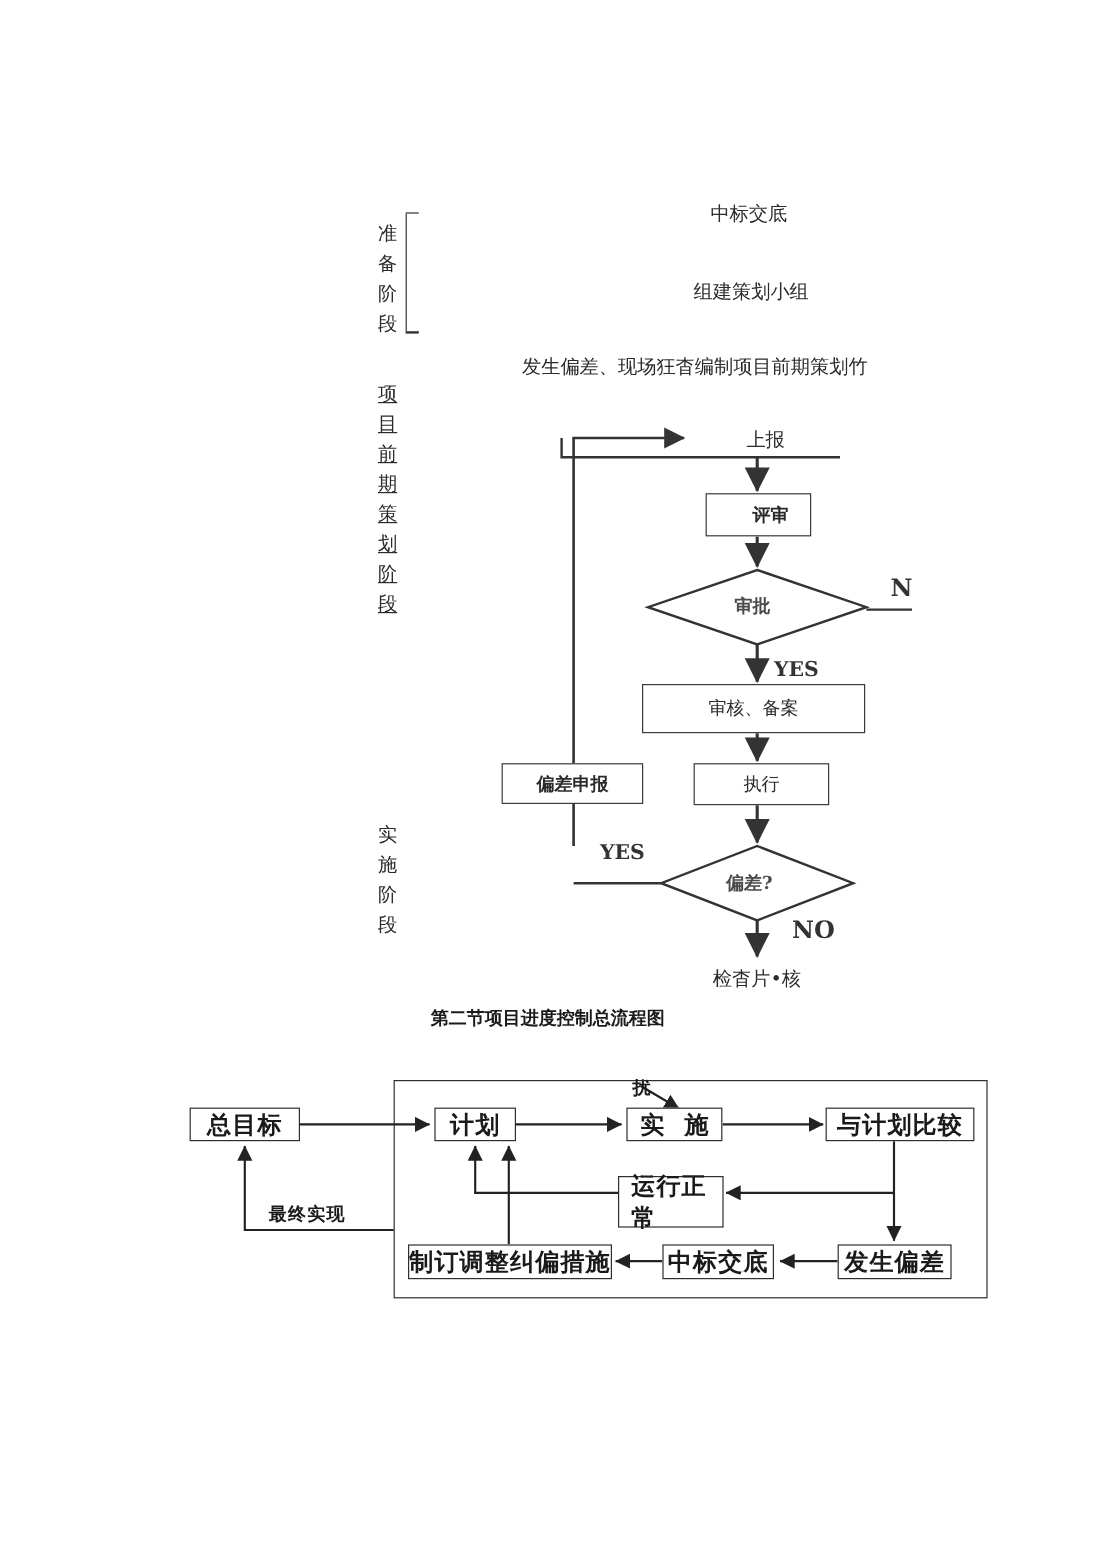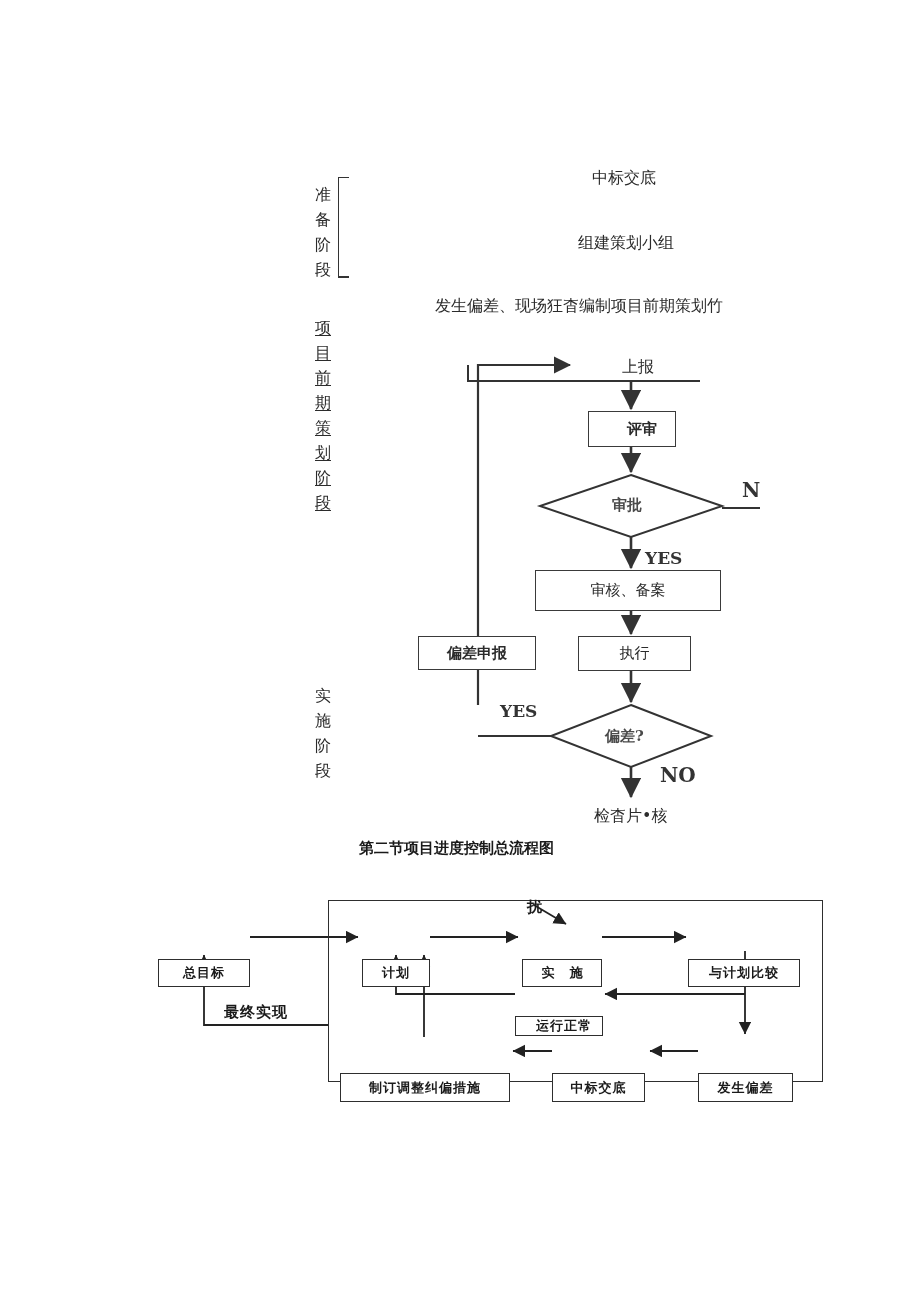--- a/index.html
+++ b/index.html
@@ -105,26 +105,25 @@
   }
   
   .gbox {
     position: absolute;
     border: 1.6px solid #2e2e2e;
     background: #fff;
     display: flex;
     align-items: center;
     justify-content: center;
     font-family: "DejaVu Sans", "Liberation Sans", sans-serif;
-    font-size: 13px;
+    font-size: 20px;
     font-weight: bold;
     color: #1a1a1a;
     box-sizing: border-box;
     letter-spacing: 1px;
-    margin-top: 36px;
   }
   .gbox.wide-gap { letter-spacing: 6px; text-indent: 6px; font-family: Liberation Serif, serif; }
   .outer-frame {
     position: absolute;
     border: 1.6px solid #2e2e2e;
     box-sizing: border-box;
     background: transparent;
   }
   .glabel {
     position: absolute;
@@ -292,23 +291,23 @@
   <div class="caption" style="left:359px; top:827px;margin-top:12px;">第二节项目进度控制总流程图</div>
 
   <div class="outer-frame" style="left:328px; top:900px; width:495px; height:182px;"></div>
 
   <div class="gbox" style="left:158px; top:923px; width:92px; height:28px;">总目标</div>
 
   <div class="gbox" style="left:362px; top:923px; width:68px; height:28px;">计划</div>
 
   <div class="gbox wide-gap" style="left:522px; top:923px; width:80px; height:28px;">实 施</div>
 
-  <div class="gbox" style="left:688px; top:923px; width:112px; height:28px;">与计划比较</div>
-
-  <div class="gbox" style="left:515px; top:980px; width:88px; height:20px;padding-left:10px;">运行正常</div>
+  <div class="gbox" style="left:688px; top:923px; width:124px; height:28px;">与计划比较</div>
+
+  <div class="gbox" style="left:515px; top:980px; width:88px; height:43px;padding-left:10px;">运行正常</div>
 
   <div class="gbox" style="left:340px; top:1037px; width:170px; height:29px;">制订调整纠偏措施</div>
 
   <div class="gbox" style="left:552px; top:1037px; width:93px; height:29px;">中标交底</div>
 
   <div class="gbox" style="left:698px; top:1037px; width:95px; height:29px;">发生偏差</div>
 
   <div class="glabel" style="left:527px; top:898px;">扰</div>
 
   <div class="glabel" style="left:224px; top:1003px;">最终实现</div>

